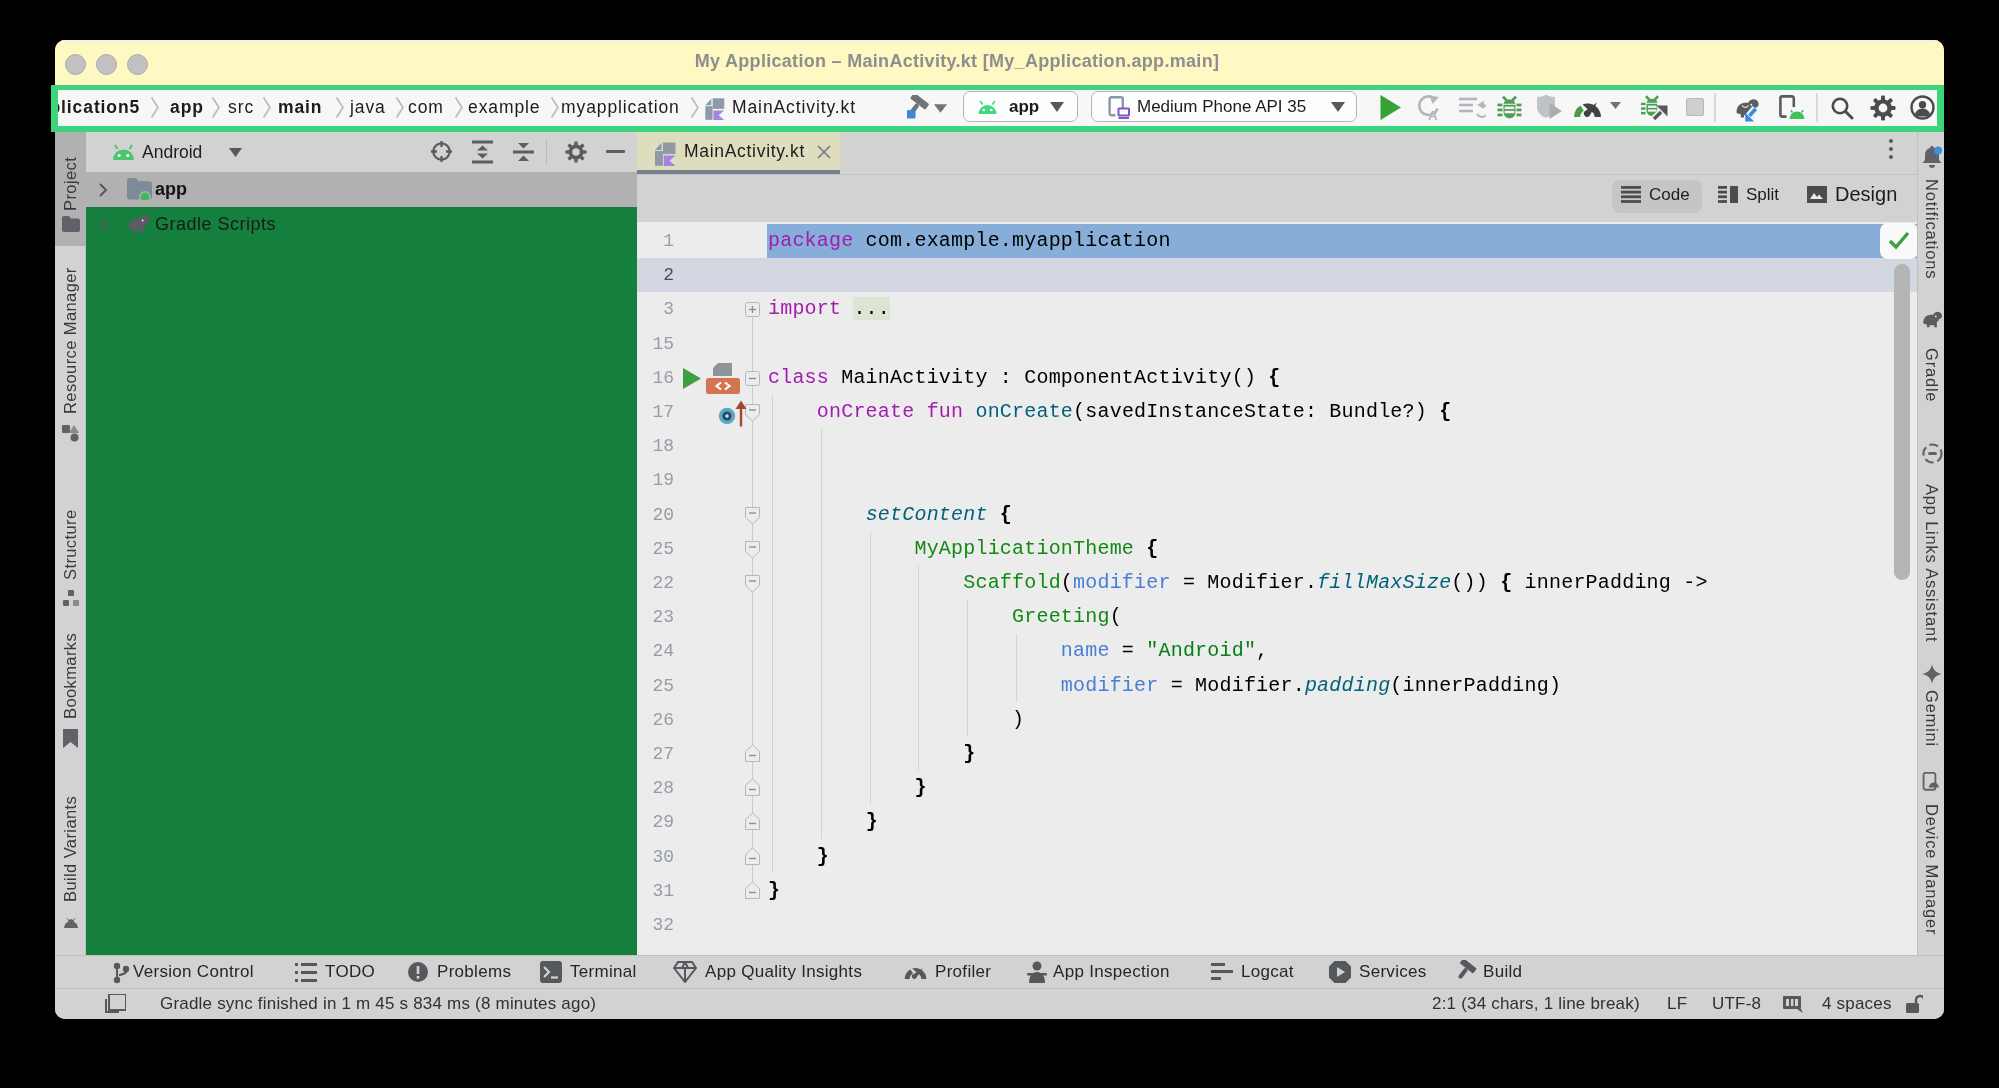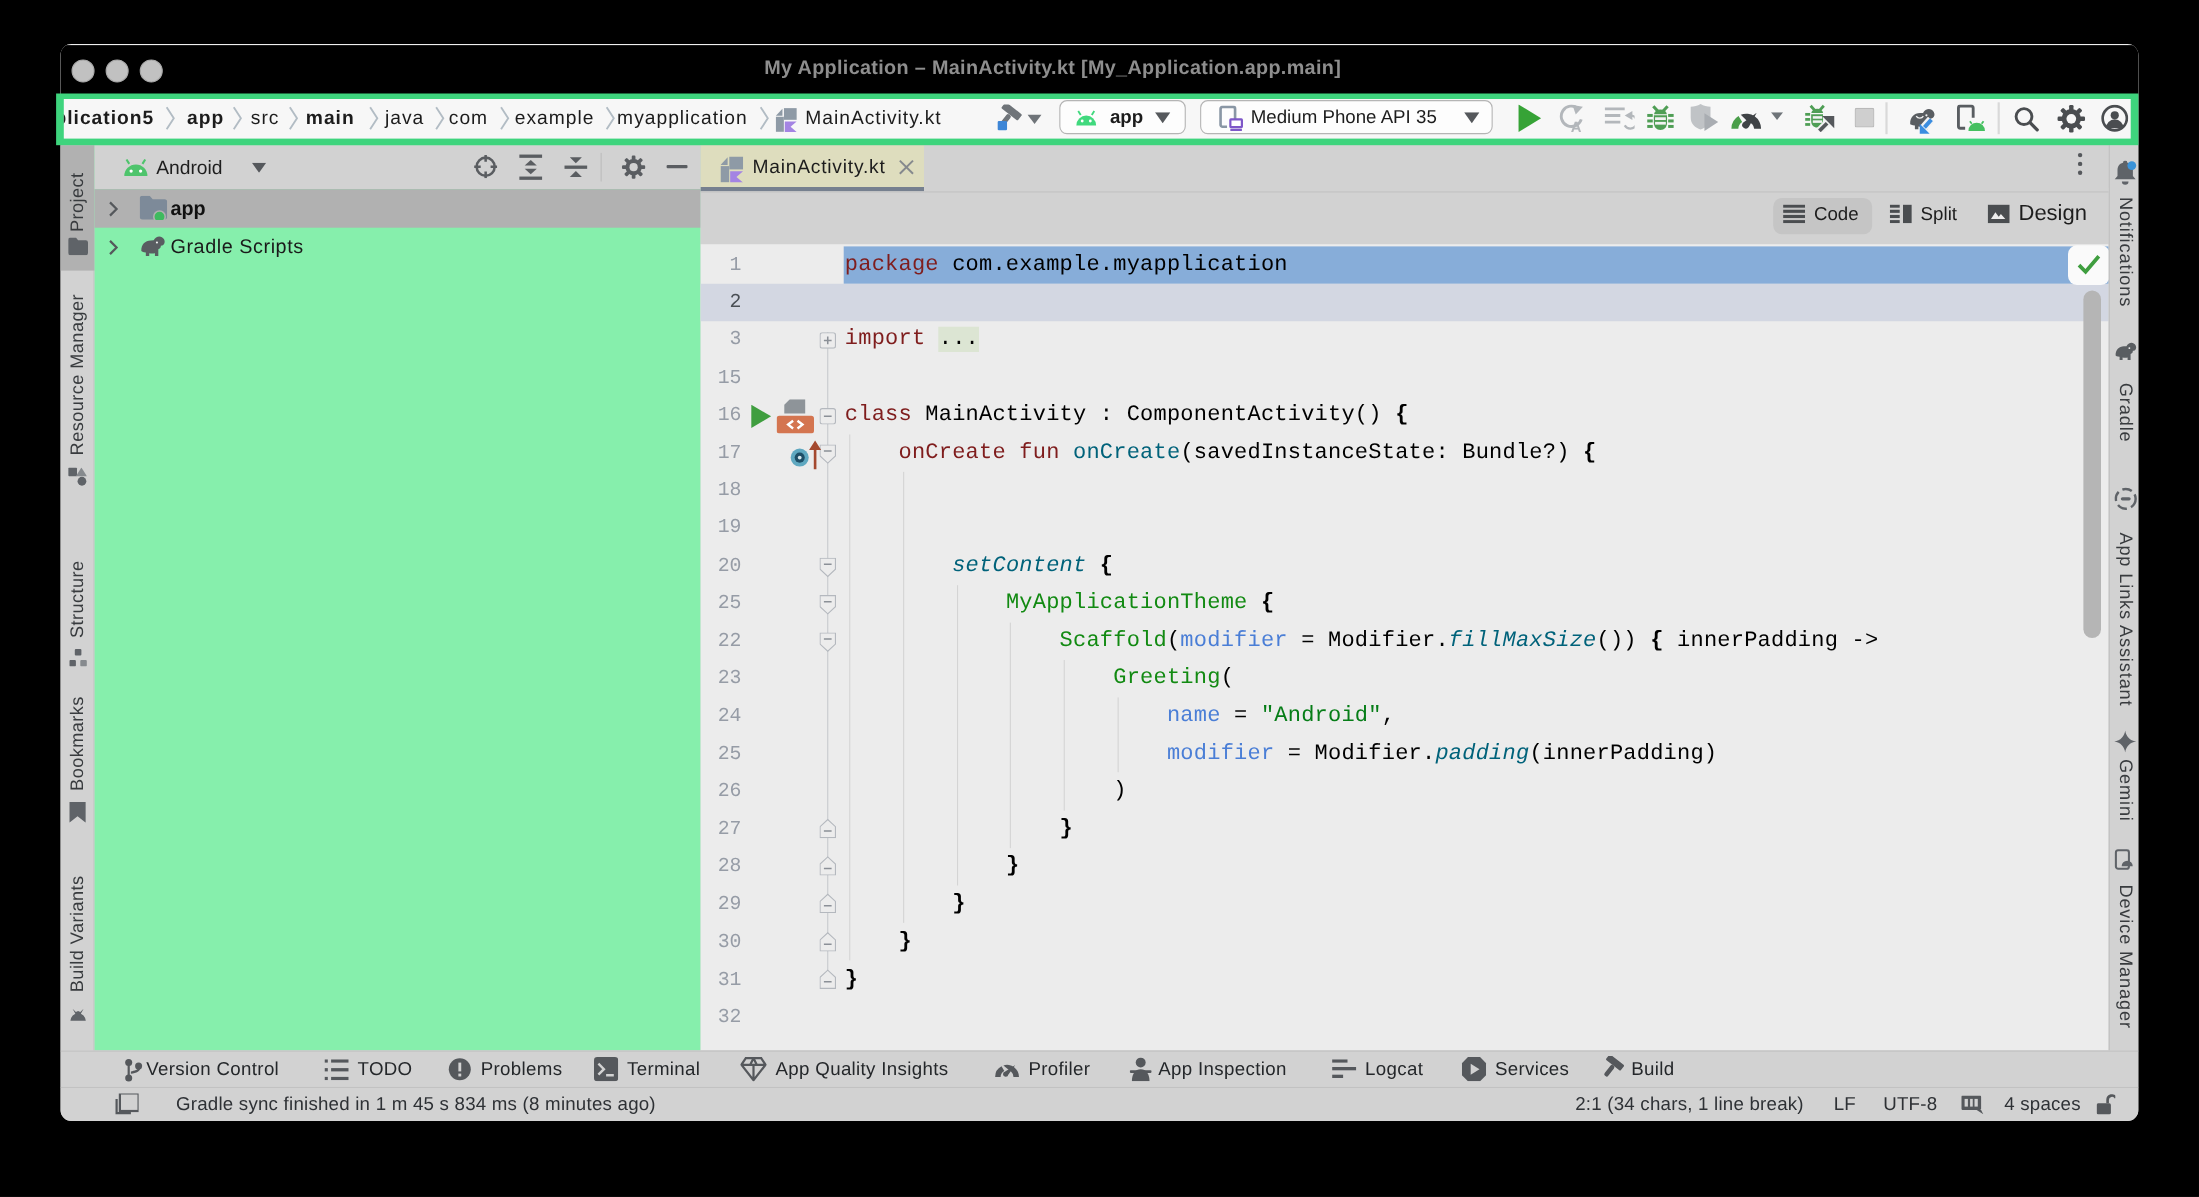--- a/index.html
+++ b/index.html
@@ -1,49 +1,49 @@
 <!DOCTYPE html>
 <html><head>
 <meta charset="utf-8">
 <style>
   html,body{margin:0;padding:0;background:#000;width:1999px;height:1088px;overflow:hidden;}
   *{box-sizing:border-box;}
   body{font-family:"Liberation Sans",sans-serif;-webkit-font-smoothing:antialiased;}
   .abs{position:absolute;}
   #win{position:absolute;left:55px;top:40px;width:1889px;height:979px;background:#ebebeb;border-radius:10px;overflow:hidden;}
-  #titlebar{position:absolute;left:0;top:0;width:1889px;height:46px;background:#000000;border-top:1px solid #efefef;}
+  #titlebar{position:absolute;left:0;top:0;width:1889px;height:46px;background:#fef9c3;border-top:1px solid #efefef;}
   .tlight{position:absolute;top:13px;width:21px;height:21px;border-radius:50%;background:#c1c1c1;border:1.5px solid #a9a9a9;}
   #title{position:absolute;top:10px;left:0px;width:1804px;text-align:center;font-size:18px;font-weight:bold;color:#8e8e8e;letter-spacing:0.3px;}
   
   #gband{position:absolute;left:51px;top:85px;width:1893px;height:47px;background:#3ed47d;}
   #gbandin{position:absolute;left:7px;top:5px;width:1879px;height:36px;background:#f7f7f7;}
   .crumb{position:absolute;top:0;height:35px;line-height:35px;font-size:17.5px;letter-spacing:0.9px;color:#1c1c1c;white-space:nowrap;}
   .crumb.b{font-weight:bold;}
   .chev{position:absolute;top:6px;width:10px;height:23px;}
   .combo{position:absolute;top:1px;height:31px;background:#fdfdfd;border:1.5px solid #b5b5b5;border-radius:7px;}
   
   #lstripe{position:absolute;left:0;top:92px;width:31px;height:823px;background:#d2d2d2;border-right:1px solid #c0c0c0;}
   .vlab{position:absolute;font-size:16.5px;letter-spacing:0.4px;color:#383b3e;white-space:nowrap;transform:rotate(-90deg);transform-origin:0 0;}
   
   #rstripe{position:absolute;left:1862px;top:92px;width:27px;height:823px;background:#d2d2d2;border-left:1px solid #c0c0c0;}
   .vlabr{position:absolute;font-size:16.5px;letter-spacing:0.8px;color:#383b3e;white-space:nowrap;writing-mode:vertical-rl;}
   
-  #ppanel{position:absolute;left:31px;top:92px;width:551px;height:823px;background:#86efac;}
+  #ppanel{position:absolute;left:31px;top:92px;width:551px;height:823px;background:#15803d;}
   #phead{position:absolute;left:0;top:0;width:551px;height:40px;background:#d2d2d2;}
   
   #ezone{position:absolute;left:582px;top:92px;width:1280px;height:823px;background:#d2d2d2;}
   #tabbar{position:absolute;left:0;top:0;width:1280px;height:39px;background:#d2d2d2;}
   #tabact{position:absolute;left:0;top:0;width:203px;height:39px;background:#deddbe;}
   #tabunder{position:absolute;left:0;top:38px;width:203px;height:4px;background:#76808f;}
   #modebar{position:absolute;left:0;top:42px;width:1280px;height:48px;background:#d2d2d2;border-top:1px solid #c2c2c2;}
   #editor{position:absolute;left:0;top:90px;width:1280px;height:733px;background:#ececec;font-family:"Liberation Mono",monospace;font-size:20px;letter-spacing:0.2px;}
   .ln{position:absolute;width:45px;text-align:right;font-size:18px;color:#969ca6;letter-spacing:0;}
   .row{position:absolute;left:0;width:1280px;height:35px;}
   .code{position:absolute;white-space:pre;color:#000;}
-  .kw{color:#7f1d1d;}
+  .kw{color:#a21caf;}
   .fn{color:#00627a;}
   .it{color:#00627a;font-style:italic;}
   .grn{color:#128a12;}
   .str{color:#067d17;}
   .na{color:#4a7ed6;}
   .bb{font-weight:bold;}
   .guide{position:absolute;width:1px;background:#d4d4d4;}
   
   #btoolbar{position:absolute;left:0;top:915px;width:1889px;height:33px;background:#d2d2d2;border-top:1px solid #c0c0c0;}
   #statusbar{position:absolute;left:0;top:948px;width:1889px;height:31px;background:#d2d2d2;border-top:1px solid #c0c0c0;}

